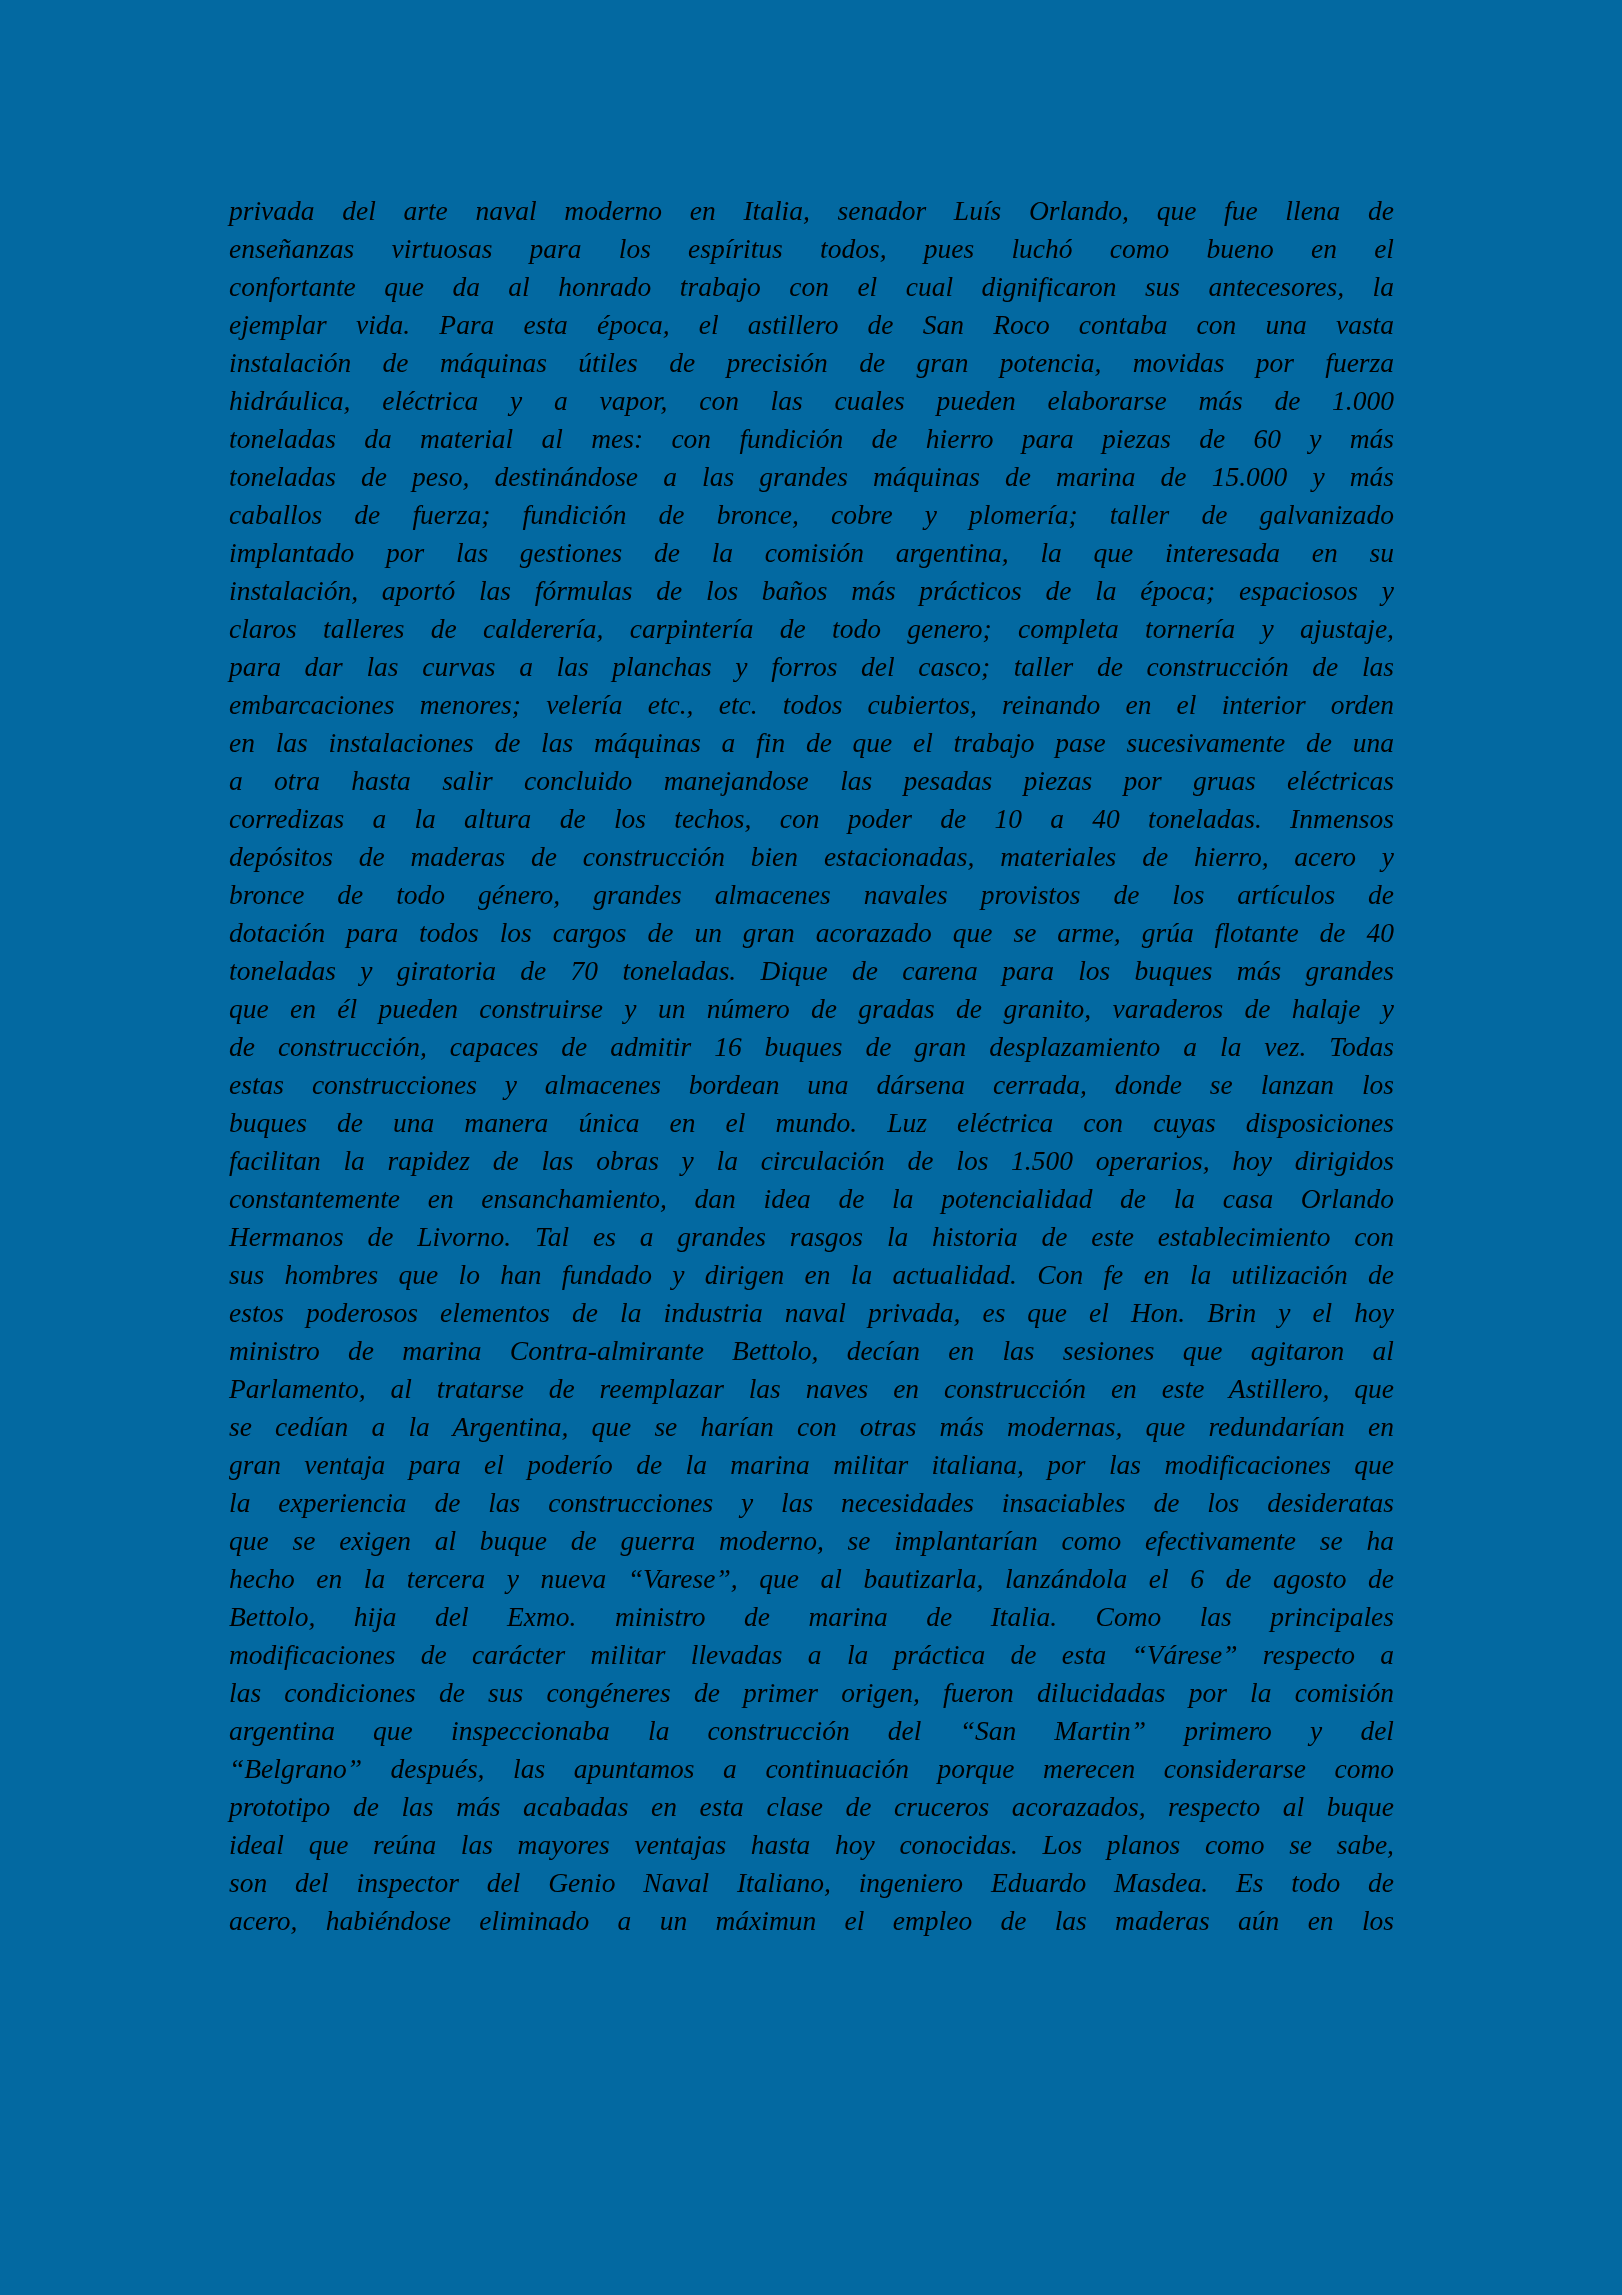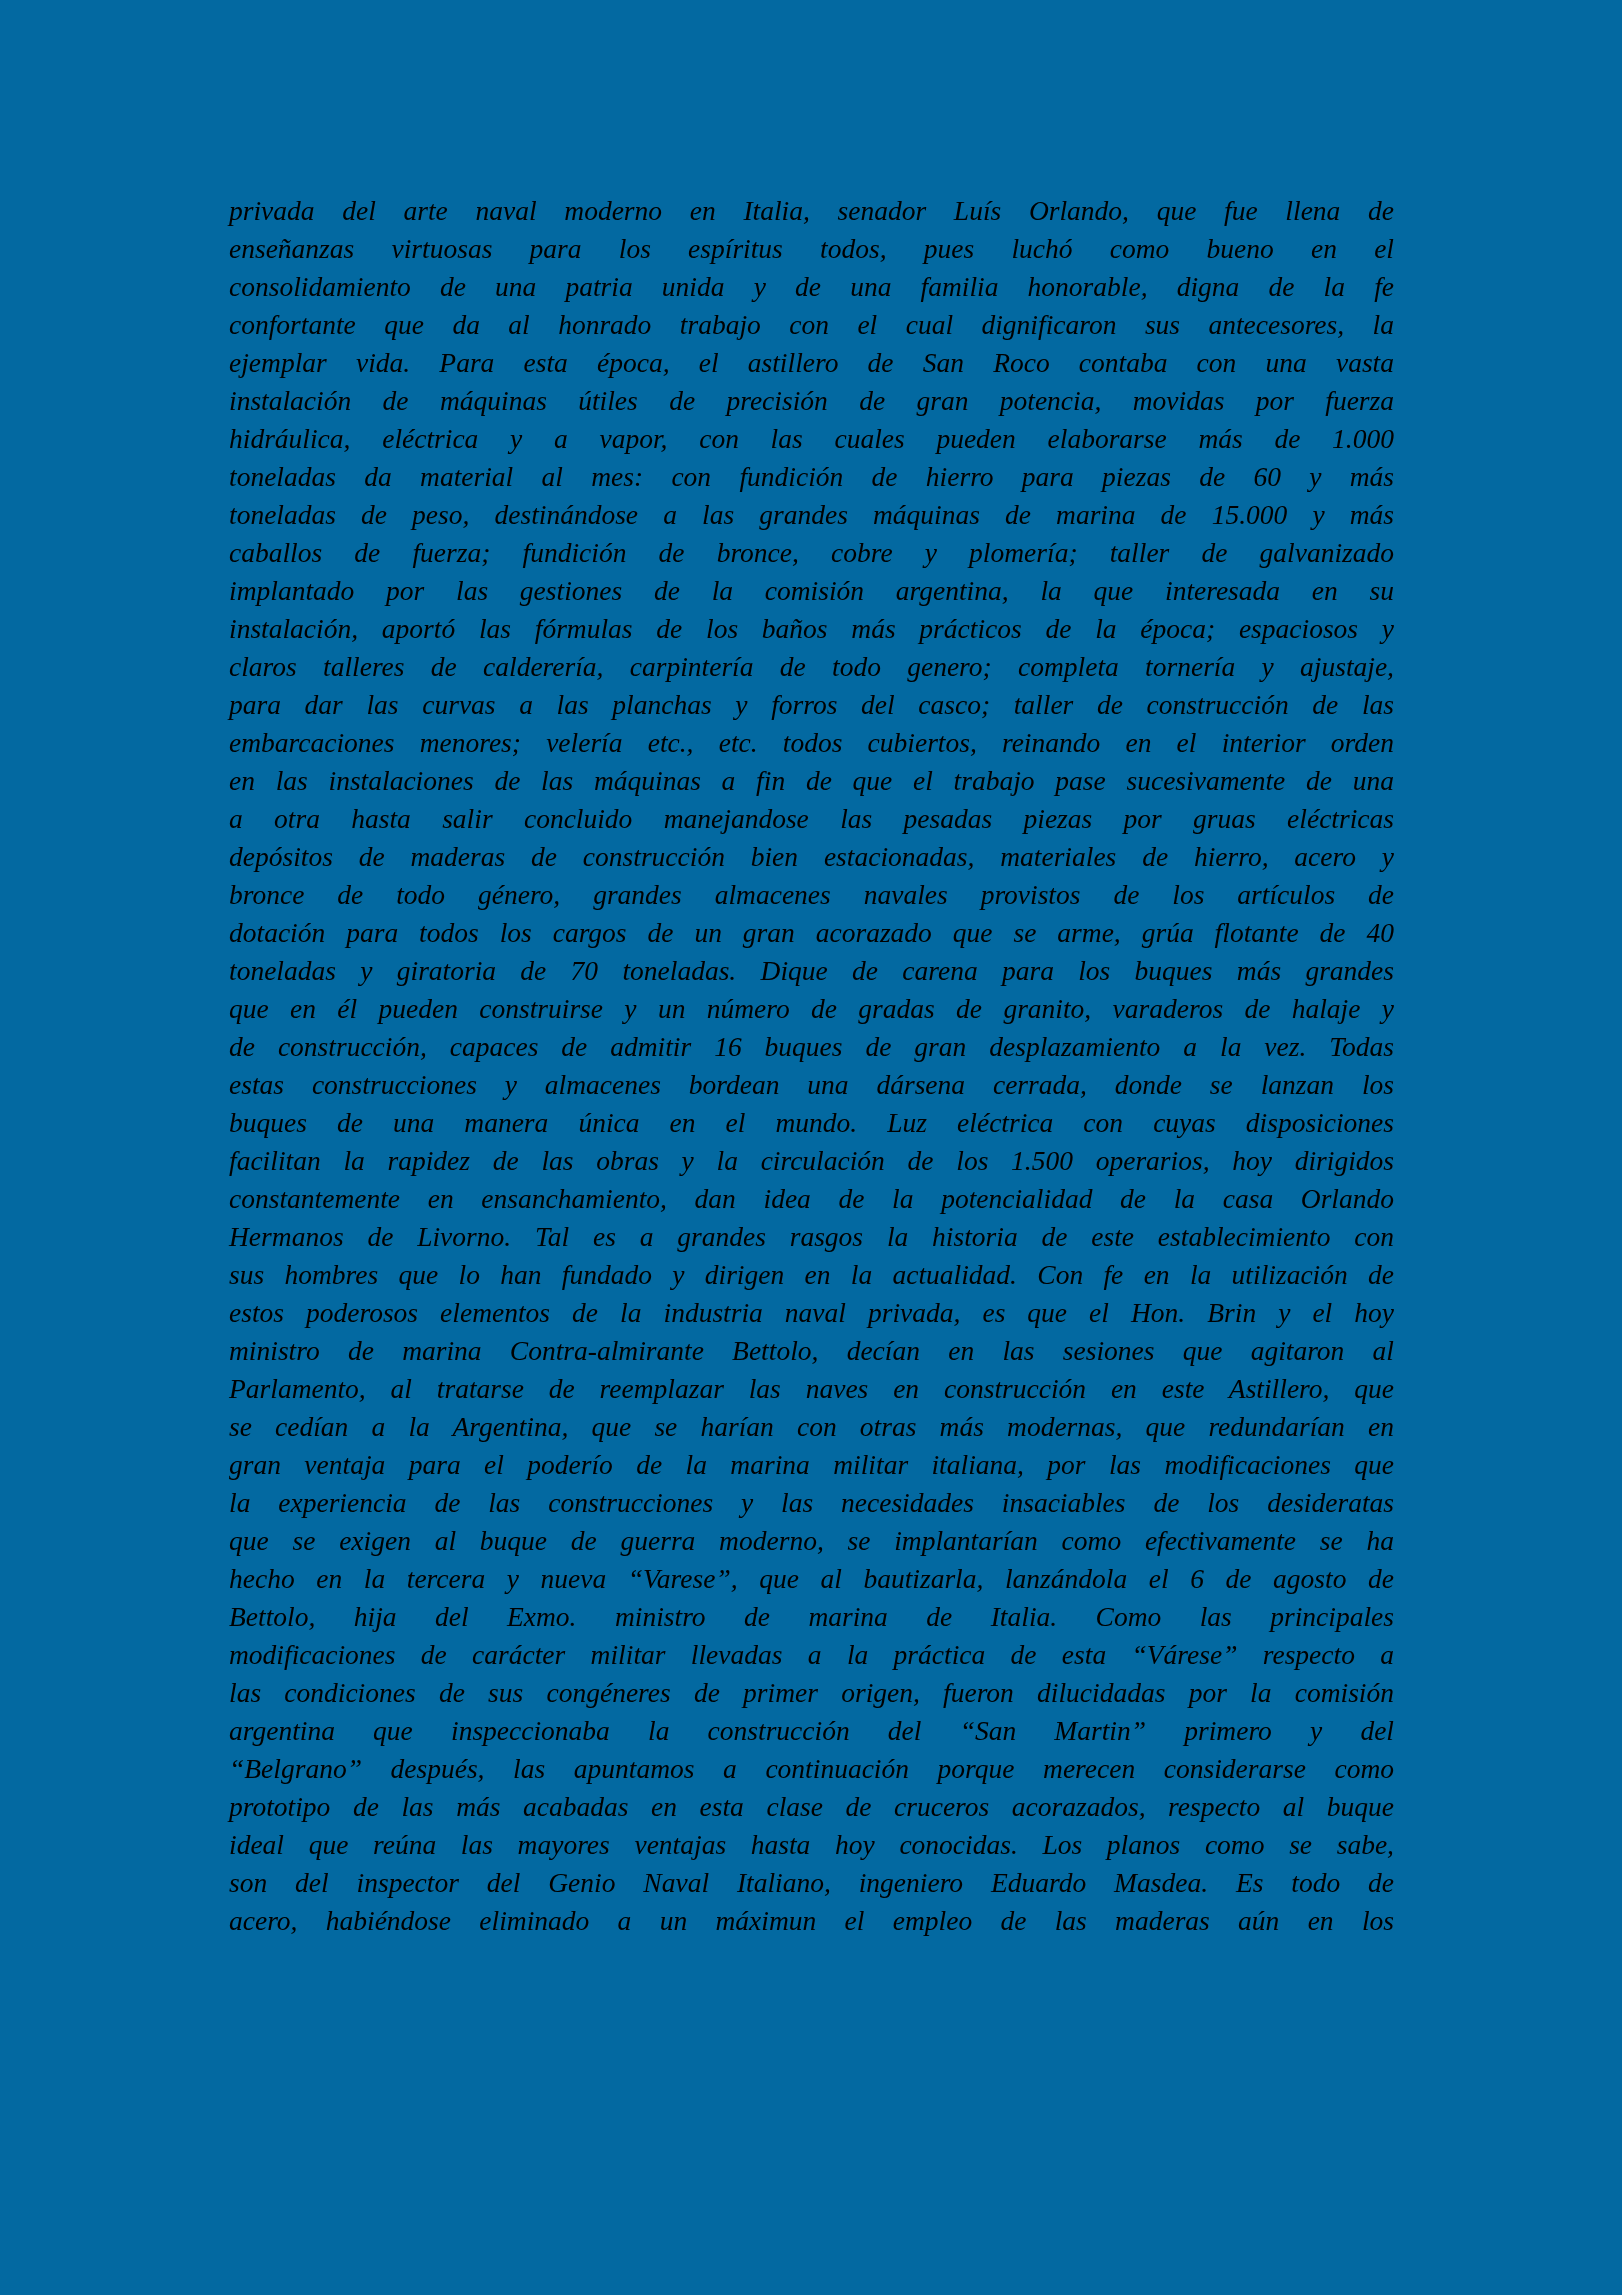--- a/index.html
+++ b/index.html
@@ -32,35 +32,35 @@
     white-space: normal;
   }
 </style>
 </head>
 <body>
 
 <div class="page">
   <div class="text-block" id="text-block">
       <div class="text-line">privada del arte naval moderno en Italia, senador Luís Orlando, que fue llena de</div>
       <div class="text-line">enseñanzas virtuosas para los espíritus todos, pues luchó como bueno en el</div>
-      <div class="text-line">consolidamiento de una patria unida y de una familia honorable, digna de la fe</div>
       <div class="text-line">confortante que da al honrado trabajo con el cual dignificaron sus antecesores, la</div>
       <div class="text-line">ejemplar vida. Para esta época, el astillero de San Roco contaba con una vasta</div>
       <div class="text-line">instalación de máquinas útiles de precisión de gran potencia, movidas por fuerza</div>
       <div class="text-line">hidráulica, eléctrica y a vapor, con las cuales pueden elaborarse más de 1.000</div>
       <div class="text-line">toneladas da material al mes: con fundición de hierro para piezas de 60 y más</div>
       <div class="text-line">toneladas de peso, destinándose a las grandes máquinas de marina de 15.000 y más</div>
       <div class="text-line">caballos de fuerza; fundición de bronce, cobre y plomería; taller de galvanizado</div>
       <div class="text-line">implantado por las gestiones de la comisión argentina, la que interesada en su</div>
       <div class="text-line">instalación, aportó las fórmulas de los baños más prácticos de la época; espaciosos y</div>
       <div class="text-line">claros talleres de calderería, carpintería de todo genero; completa tornería y ajustaje,</div>
       <div class="text-line">para dar las curvas a las planchas y forros del casco; taller de construcción de las</div>
       <div class="text-line">embarcaciones menores; velería etc., etc. todos cubiertos, reinando en el interior orden</div>
       <div class="text-line">en las instalaciones de las máquinas a fin de que el trabajo pase sucesivamente de una</div>
       <div class="text-line">a otra hasta salir concluido manejandose las pesadas piezas por gruas eléctricas</div>
+      <div class="text-line">corredizas a la altura de los techos, con poder de 10 a 40 toneladas. Inmensos</div>
       <div class="text-line">depósitos de maderas de construcción bien estacionadas, materiales de hierro, acero y</div>
       <div class="text-line">bronce de todo género, grandes almacenes navales provistos de los artículos de</div>
       <div class="text-line">dotación para todos los cargos de un gran acorazado que se arme, grúa flotante de 40</div>
       <div class="text-line">toneladas y giratoria de 70 toneladas. Dique de carena para los buques más grandes</div>
       <div class="text-line">que en él pueden construirse y un número de gradas de granito, varaderos de halaje y</div>
       <div class="text-line">de construcción, capaces de admitir 16 buques de gran desplazamiento a la vez. Todas</div>
       <div class="text-line">estas construcciones y almacenes bordean una dársena cerrada, donde se lanzan los</div>
       <div class="text-line">buques de una manera única en el mundo. Luz eléctrica con cuyas disposiciones</div>
       <div class="text-line">facilitan la rapidez de las obras y la circulación de los 1.500 operarios, hoy dirigidos</div>
       <div class="text-line">constantemente en ensanchamiento, dan idea de la potencialidad de la casa Orlando</div>

